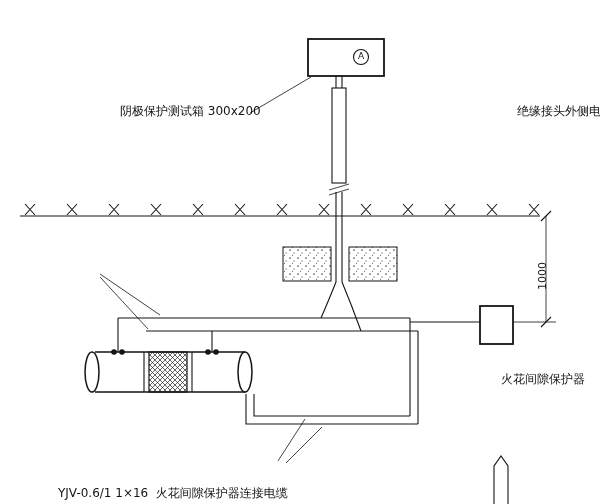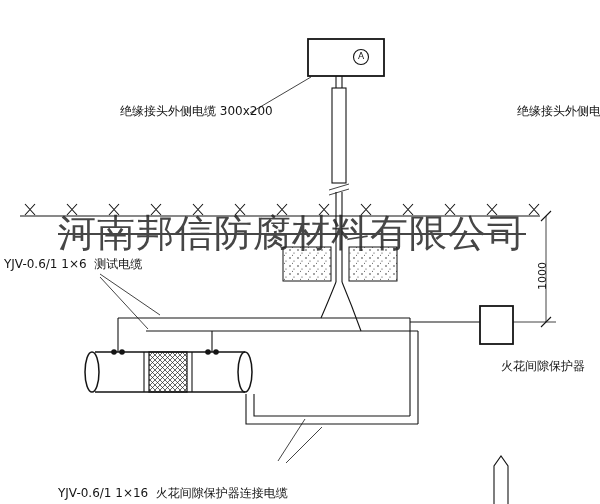--- a/index.html
+++ b/index.html
@@ -113,29 +113,27 @@
     </g>
     <g>
       <path class="ln thin" d="M278,461 L305,419 M286,463 L322,427"></path>
     </g>
 
     <g>
       <path class="ln" d="M494,504 V466 L501,456 L508,466 V504"></path>
     </g>
   </svg>
 
-  <div class="lbl" style="left:120px;top:104px;">绝缘接头外侧电缆 300x200</div>
+  <div class="lbl" style="left:120px;top:104px;">阴极保护测试箱 300x200</div>
 
   <div class="lbl" style="left:517px;top:104px;">绝缘接头外侧电缆</div>
 
-  <div class="lbl" style="left:4px;top:257px;">YJV-0.6/1 1×6  测试电缆</div>
 
-  <div id="watermark">河南邦信防腐材料有限公司</div>
 
-  <div class="lbl" style="left:501px;top:359px;text-align:right;">火花间隙保护器</div>
+  <div class="lbl" style="left:501px;top:372px;text-align:right;">火花间隙保护器</div>
 
   <div class="lbl" style="left:58px;top:460px;margin-top:26px;">YJV-0.6/1 1×16  火花间隙保护器连接电缆</div>
 
   <div id="dim-1000" class="lbl">1000</div>
 
   <div id="terminal-a" class="lbl">A</div>
 
 </div>
 
 </body></html>

